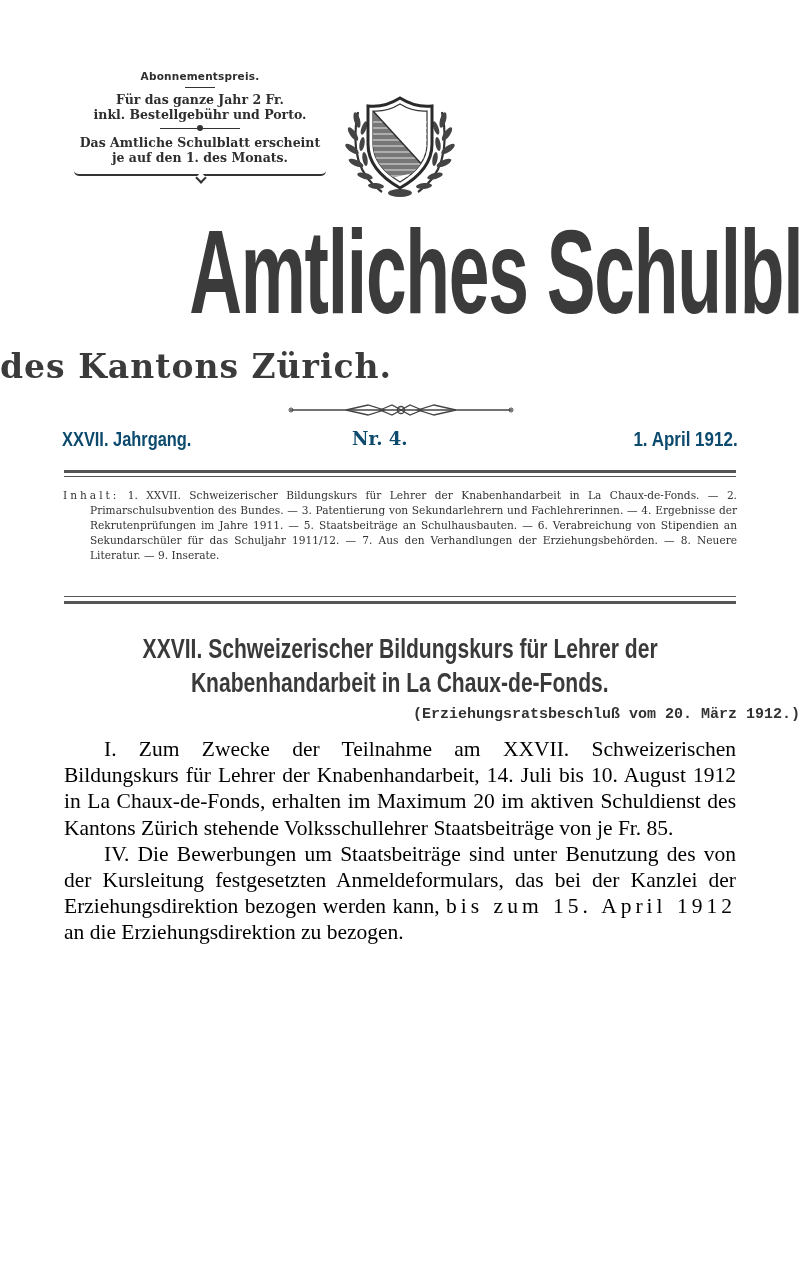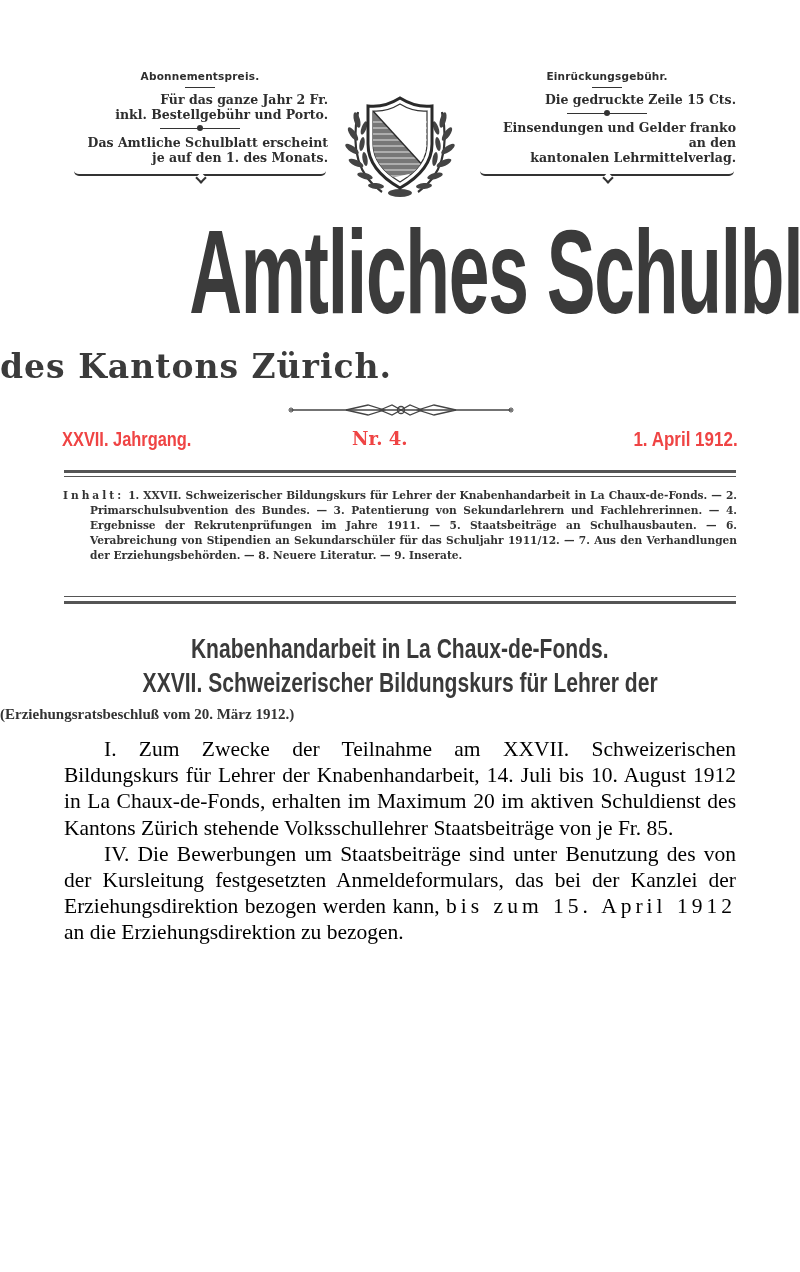--- a/index.html
+++ b/index.html
@@ -8,21 +8,21 @@
     font-family: "DejaVu Serif", serif; position: relative; overflow: hidden;
   }
   .page { position: absolute; left: 0; top: 0; width: 788px; height: 1272px; }
 
   
   .hbox { position: absolute; top: 70px; text-align: center; font-family: "DejaVu Serif", serif; color: #2e2e2e; }
   .hbox.left { left: 72px; width: 256px; }
   .hbox.right { left: 478px; width: 258px; }
   .hbox .h-title { font-family: "DejaVu Sans", sans-serif; font-weight: bold; font-size: 10.5px; letter-spacing: 0.2px; }
   .hbox .dash { width: 30px; height: 1px; background: #333; margin: 5px auto 4px; }
-  .hbox .line { font-size: 12.5px; font-weight: bold; line-height: 15px; text-align: right; }
+  .hbox .line { font-size: 12.5px; font-weight: bold; line-height: 15px; }
   .hbox .orn { width: 80px; height: 8px; margin: 2px auto 3px; position: relative; }
   .hbox .orn::before { content: ""; position: absolute; left: 0; right: 0; top: 4px; height: 1px; background: #333; }
   .hbox .orn::after { content: ""; position: absolute; left: 37px; top: 1px; width: 6px; height: 6px; border-radius: 50%; background: #333; }
   .brace { position: relative; height: 10px; margin-top: 4px; }
   .brace::before { content: ""; position: absolute; left: 2px; right: 2px; top: 2px; height: 3px; border-bottom: 2px solid #333; border-radius: 0 0 6px 6px; }
   .brace::after { content: ""; position: absolute; left: 50%; top: 5px; width: 6px; height: 6px; margin-left: -3px; border-right: 2px solid #333; border-bottom: 2px solid #333; transform: rotate(45deg); background: #fff; }
 
   
   .crest { position: absolute; left: 340px; top: 92px; width: 120px; height: 110px; }
 
@@ -33,40 +33,40 @@
     color: #3b3b3b; transform: scaleX(0.62); transform-origin: center; white-space: nowrap; letter-spacing: -2px;
     line-height: 120px;
   }
   .mast-sub {
     position: absolute; left: 0; top: 347px; width: 800px; text-align: left;
     font-family: "DejaVu Serif", serif; font-weight: bold; font-size: 33px; color: #3b3b3b; letter-spacing: 1px;
   }
   .mast-orn { position: absolute; left: 288px; top: 402px; width: 226px; height: 16px; }
 
   .issue-line { position: absolute; top: 428px; left: 60px; width: 680px; height: 26px;
-    font-family: "Liberation Sans", sans-serif; font-weight: bold; color: #ef4444; font-size: 20px; }
+    font-family: "Liberation Sans", sans-serif; font-weight: bold; color: #0c4a6e; font-size: 20px; }
   .issue-line span { position: absolute; top: 0; }
   .issue-vol { left: 2px; transform: scaleX(0.82); transform-origin: left; }
   .issue-nr { left: 292px; font-family: "DejaVu Serif", serif; font-size: 18px; }
   .issue-date { right: 2px; transform: scaleX(0.85); transform-origin: right; }
 
   .rule-thick { position: absolute; left: 64px; width: 672px; height: 3px; background: #555; }
   .rule-thin { position: absolute; left: 64px; width: 672px; height: 1px; background: #555; }
 
   .toc { position: absolute; left: 63px; top: 488px; width: 674px; font-family: "DejaVu Serif", serif;
-    font-size: 10.6px; line-height: 15px; color: #333; font-weight: bold; text-align: justify; }
+    font-size: 10.6px; line-height: 15px; color: #333; font-weight: normal; text-align: justify; }
   .toc .toc-label { letter-spacing: 3px; }
   .toc p { margin: 0; text-indent: -27px; padding-left: 27px; }
 
   .art-title { position: absolute; left: 60px; top: 632px; width: 680px; text-align: center;
     font-family: "Liberation Sans", sans-serif; font-weight: bold; font-size: 27px; line-height: 34px;
     color: #3a3a3a; }
   .art-title .t-inner { display: inline-block; transform: scaleX(0.78); transform-origin: center; white-space: nowrap; }
-  .art-sub { position: absolute; left: 0; top: 706px; width: 800px; text-align: left;
-    font-family: Liberation Serif, serif; font-size: 15px; color: #333; font-weight: bold; }
+  .art-sub { position: absolute; left: 0; top: 706px; width: 800px; text-align: right;
+    font-family: Liberation Mono, monospace; font-size: 15px; color: #333; font-weight: bold; }
 
   .body-text { position: absolute; left: 64px; top: 736px; width: 672px; font-family: "Liberation Serif", serif;
     font-size: 21.5px; line-height: 26.2px; color: #000000; text-align: justify; }
   .body-text p { margin: 0; text-indent: 40px; }
   .spaced { letter-spacing: 4px; }
 </style>
 </head>
 <body>
 
 <div class="page">
@@ -126,30 +126,20 @@
           <line x1="30" y1="60" x2="90" y2="60"></line>
         <line x1="30" y1="66" x2="90" y2="66"></line>
           <line x1="30" y1="72" x2="90" y2="72"></line>
         <line x1="30" y1="78" x2="90" y2="78"></line>
           <line x1="30" y1="84" x2="90" y2="84"></line>
       </g>
       <line x1="33" y1="19" x2="87" y2="78" stroke="#2a2a2a" stroke-width="1.5"></line>
     </g>
   </svg>
 
-  <div class="hbox right">
-    <div class="h-title">Einrückungsgebühr.</div>
-    <div class="dash"></div>
-    <div class="line">Die gedruckte Zeile 15 Cts.</div>
-    <div class="orn"></div>
-    <div class="line">Einsendungen und Gelder franko</div>
-    <div class="line">an den</div>
-    <div class="line">kantonalen Lehrmittelverlag.</div>
-    <div class="brace"></div>
-  </div>
 
   <div class="mast-title">Amtliches Schulblatt</div>
   <div class="mast-sub">des Kantons Zürich.</div>
 
   <svg class="mast-orn" viewBox="0 0 226 16">
     <line x1="2" y1="8" x2="224" y2="8" stroke="#444" stroke-width="1.5"></line>
     <circle cx="3" cy="8" r="2" fill="none" stroke="#444"></circle>
     <circle cx="223" cy="8" r="2" fill="none" stroke="#444"></circle>
     <g fill="none" stroke="#444" stroke-width="1.3">
       <path d="M58 8 L80 3 L96 8 L80 13 Z"></path>
@@ -170,22 +160,22 @@
   <div class="rule-thin" style="top:476px"></div>
 
   <div class="toc">
     <p><span class="toc-label">Inhalt:</span> <span>1. XXVII. Schweizerischer Bildungskurs für Lehrer der Knabenhandarbeit in La Chaux-de-Fonds. — 2. Primarschulsubvention des Bundes. — 3. Patentierung von Sekundarlehrern und Fachlehrerinnen. — 4. Ergebnisse der Rekrutenprüfungen im Jahre 1911. — 5. Staatsbeiträge an Schulhausbauten. — 6. Verabreichung von Stipendien an Sekundarschüler für das Schuljahr 1911/12. — 7. Aus den Verhandlungen der Erziehungsbehörden. — 8. Neuere Literatur. — 9. Inserate.</span></p>
   </div>
 
   <div class="rule-thin" style="top:596px"></div>
   <div class="rule-thick" style="top:601px"></div>
 
   <div class="art-title">
+    <div><span class="t-inner">XXVII. Schweizerischer Bildungskurs für Lehrer der</span></div>
     <div><span class="t-inner">Knabenhandarbeit in La Chaux-de-Fonds.</span></div>
-    <div><span class="t-inner">XXVII. Schweizerischer Bildungskurs für Lehrer der</span></div>
   </div>
   <div class="art-sub">(Erziehungsratsbeschluß vom 20. März 1912.)</div>
 
   <div class="body-text">
     <p>I. Zum Zwecke der Teilnahme am XXVII. Schweizerischen Bildungskurs für Lehrer der Knabenhandarbeit, 14. Juli bis 10. August 1912 in La Chaux-de-Fonds, erhalten im Maximum 20 im aktiven Schuldienst des Kantons Zürich stehende Volksschullehrer Staatsbeiträge von je Fr. 85.</p>
     <p><span>IV. Die Bewerbungen um Staatsbeiträge sind unter Benutzung des von der Kursleitung festgesetzten Anmeldeformulars, das bei der Kanzlei der Erziehungsdirektion bezogen werden kann, </span><span class="spaced">bis zum 15. April 1912</span><span> an die Erziehungsdirektion zu bezogen.</span></p>
   </div>
 </div>
 
 </body></html>

